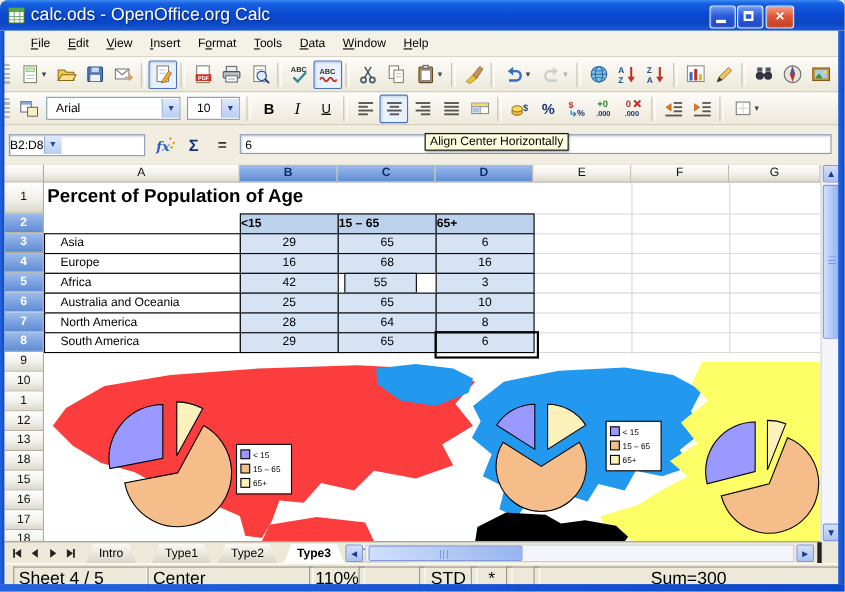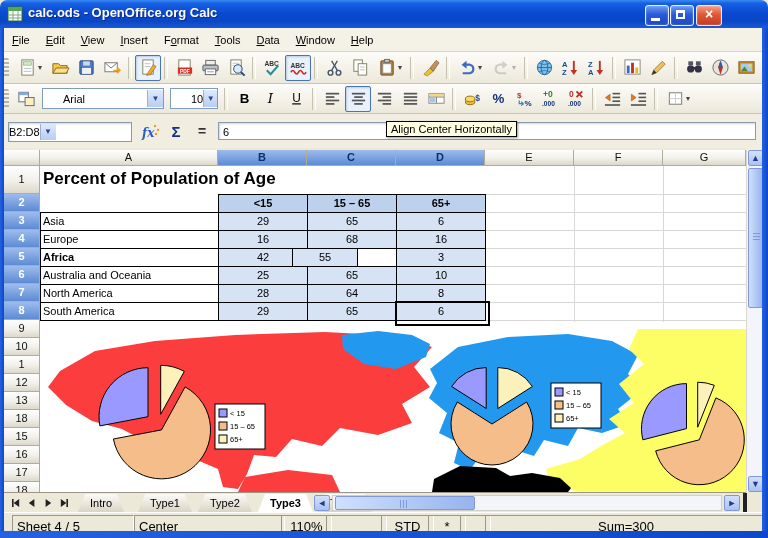--- a/index.html
+++ b/index.html
@@ -1,78 +1,78 @@
 <!DOCTYPE html>
 <html><head>
 <meta charset="utf-8">
 <style>
   html,body{margin:0;padding:0;background:#6a8ac0;font-family:"Liberation Sans","DejaVu Sans",sans-serif;}
   #win{position:relative;width:768px;height:538px;background:#ece9d8;overflow:hidden;}
   .abs{position:absolute;}
   
   #titlebar{left:0;top:0;width:768px;height:28px;border-radius:7px 7px 0 0;
     background:linear-gradient(180deg,#3b8af2 0%,#1660e2 12%,#0a4ad2 45%,#0a46c4 75%,#1a5ad8 100%);}
-  #title-text{left:28px;top:5px;color:#fff;font-weight:bold;font-size:13px;text-shadow:1px 1px 1px #0a2a80;}
+  #title-text{left:28px;top:5px;color:#fff;font-weight:normal;font-size:16px;text-shadow:1px 1px 1px #0a2a80;}
   .winbtn{top:5px;width:22px;height:19px;border:1px solid #e8f0ff;border-radius:3px;color:#fff;
     text-align:center;line-height:17px;font-weight:bold;font-size:12px;
     background:linear-gradient(180deg,#6a9cf4,#2a5ad8 45%,#1e48c0);box-shadow:inset 0 0 2px #fff6;}
   #btn-close{background:linear-gradient(180deg,#f4a088,#e05838 45%,#c23c20);}
   
-  #menubar{left:0;top:28px;width:768px;height:24px;background:#f4f2e6;border-bottom:1px solid #d8d4c4;display:flex;align-items:center;padding-left:4px;box-sizing:border-box;}
+  #menubar{left:0;top:28px;width:768px;height:24px;background:#f4f2e6;border-bottom:1px solid #d8d4c4;display:flex;align-items:center;padding-left:20px;box-sizing:border-box;}
   .menu-item{padding:3px 8px;font-size:11px;color:#000;}
   .menu-item u{text-decoration:underline;}
   
   .tbar{left:0;width:768px;background:linear-gradient(180deg,#fdfcf9,#ece8da);border-bottom:1px solid #c9c5b2;display:flex;align-items:center;box-sizing:border-box;}
   #toolbar-main{top:52px;height:32px;}
   #toolbar-format{top:84px;height:30px;}
   .grip{width:6px;height:20px;margin:0 4px 0 3px;background:repeating-linear-gradient(180deg,#b8b4a4 0 2px,transparent 2px 4px);border-radius:2px;}
   .tbtn{width:24px;height:24px;border:1px solid transparent;border-radius:2px;display:flex;align-items:center;justify-content:center;flex:none;}
   .tbtn svg{width:19px;height:19px;}
   .tbtn.pressed{border:1px solid #4a74b8;background:#e9f1fc;box-shadow:inset 1px 1px 2px #b8cce4;}
   .tbtn.disabled{opacity:.38;filter:grayscale(.8);}
   .dd{font-size:8px;color:#444;margin-left:1px;}
   .tsep{width:2px;height:22px;border-left:1px solid #c6c2b0;border-right:1px solid #fff;margin:0 3px;flex:none;}
   .combo{height:19px;background:#fff;border:1px solid #7f9db9;display:flex;align-items:center;font-size:11px;flex:none;}
-  .combo .cval{flex:1;padding-left:20px;}
+  .combo .cval{flex:1;padding-left:8px;}
   .combo .cbtn{width:15px;height:17px;background:linear-gradient(180deg,#dfe9fb,#b8cdf2);border-left:1px solid #9ab0d8;color:#2a4a8c;font-size:8px;text-align:center;line-height:17px;}
   .ovf{position:absolute;right:6px;font-size:10px;color:#333;text-align:center;line-height:9px;}
   
   #formulabar{left:0;top:114px;width:768px;height:36px;background:#f1eee1;border-bottom:1px solid #c9c5b2;}
   .fbox{background:#fff;border:1px solid #8a9ab0;box-shadow:inset 1px 1px 2px #ccd4e0;font-size:11px;}
   #name-box{left:8px;top:8px;width:122px;height:18px;display:flex;align-items:center;}
   #formula-input{left:218px;top:8px;width:538px;height:18px;line-height:18px;padding-left:4px;box-sizing:border-box;}
   .fbtn{top:8px;width:24px;height:20px;display:flex;align-items:center;justify-content:center;}
   
   #tooltip{left:386px;top:121px;background:#ffffe1;border:1px solid #000;font-size:11px;padding:1px 4px;z-index:60;box-shadow:1px 1px 2px #0006;}
   
   #grid{left:4px;top:148px;width:742px;height:344px;background:#fff;overflow:hidden;}
   #grid .hdr{position:absolute;box-sizing:border-box;background:linear-gradient(180deg,#fefefe,#f1f0ea 55%,#dcd8ca);border-right:1px solid #b0ac9c;border-bottom:1px solid #b0ac9c;font-size:11px;color:#111;text-align:center;}
   #grid .hdr.sel{background:linear-gradient(180deg,#9dbcec,#5d8bd4);color:#0b2f6b;font-weight:bold;}
   #grid .rhdr{line-height:17px;}
   #grid .rhdr.sel{color:#fff;}
   .cell{position:absolute;box-sizing:border-box;border:1px solid #000;font-size:11px;line-height:17px;background:#fff;}
   .cell.num{text-align:center;background:#d6e3f4;}
-  .cell.h2{text-align:center;background:#bcd2ec;font-weight:bold;}
-  .cell.name{padding-left:2px;}
+  .cell.h2{text-align:left;background:#bcd2ec;font-weight:bold;}
+  .cell.name{padding-left:14px;}
   #sheet-title{position:absolute;font-size:17px;font-weight:bold;color:#000;white-space:nowrap;}
   #active-cell{position:absolute;border:2px solid #000;background:transparent;}
   
   .sb-btn{background:linear-gradient(180deg,#d4e0fa,#aac2f0);border:1px solid #8098d8;border-radius:2px;color:#1e3c8c;font-size:9px;text-align:center;box-sizing:border-box;}
   .sb-track-v{left:746px;top:150px;width:16px;height:342px;background:#f3f5fa;border-left:1px solid #d8d8d0;}
   .sb-thumb{background:linear-gradient(90deg,#cfe0fc,#96b4ee);border:1px solid #8098d8;border-radius:2px;box-sizing:border-box;}
   .sb-grip{position:absolute;left:4px;width:7px;height:7px;background:repeating-linear-gradient(180deg,#7e9ade 0 1px,transparent 1px 3px);}
   
   #tabrow{left:4px;top:492px;width:742px;height:20px;background:#ece9d8;border-top:1px solid #9a9688;}
   .navbtn{position:absolute;top:2px;width:16px;height:16px;}
   .tab{position:absolute;top:1px;height:18px;padding:0 12px;font-size:11px;line-height:18px;color:#000;
     background:linear-gradient(180deg,#fbfaf6,#d9d5c5);clip-path:polygon(7px 0,calc(100% - 7px) 0,100% 100%,0 100%);}
   .tab.active{background:#fff;font-weight:bold;z-index:5;}
   
   #statusbar{left:4px;top:512px;width:758px;height:19px;background:#ece9d8;border-top:1px solid #fff;}
-  .spanel{position:absolute;top:2px;height:14px;border:1px solid;border-color:#9a9688 #fff #fff #9a9688;font-size:13px;line-height:14px;padding:4px 4px;box-sizing:content-box;color:#000;}
+  .spanel{position:absolute;top:2px;height:14px;border:1px solid;border-color:#9a9688 #fff #fff #9a9688;font-size:16px;line-height:14px;padding:4px 4px;box-sizing:content-box;color:#000;}
   .spanel.center{text-align:center;}
   
   .frame{background:linear-gradient(90deg,#2462e0,#0c48c8);}
   #map-obj{overflow:hidden;background:#fff;}
 </style>
 </head>
 <body>
 
 <div id="win">
 
@@ -532,23 +532,23 @@
         <div class="cell h2" style="left: 303px; top: 46px; width: 90px; height: 19px;">15 – 65</div>
         <div class="cell h2" style="left: 392px; top: 46px; width: 90px; height: 19px;">65+</div>
         <div class="cell name" style="left: 36px; top: 64px; width: 179px; height: 19px;">Asia</div>
         <div class="cell num" style="left: 214px; top: 64px; width: 90px; height: 19px;">29</div>
         <div class="cell num" style="left: 303px; top: 64px; width: 90px; height: 19px;">65</div>
         <div class="cell num" style="left: 392px; top: 64px; width: 90px; height: 19px;">6</div>
         <div class="cell name" style="left: 36px; top: 82px; width: 179px; height: 19px;">Europe</div>
         <div class="cell num" style="left: 214px; top: 82px; width: 90px; height: 19px;">16</div>
         <div class="cell num" style="left: 303px; top: 82px; width: 90px; height: 19px;">68</div>
         <div class="cell num" style="left: 392px; top: 82px; width: 90px; height: 19px;">16</div>
-        <div class="cell name" style="left: 36px; top: 100px; width: 179px; height: 19px; font-weight: bold;">Africa</div>
+        <div class="cell name" style="left: 36px; top: 100px; width: 179px; height: 19px;">Africa</div>
         <div class="cell num" style="left: 214px; top: 100px; width: 90px; height: 19px;">42</div>
-        <div class="cell num" style="left: 288px; top: 100px; width: 66px; height: 19px;">55</div>
+        <div class="cell num" style="left: 309px; top: 100px; width: 66px; height: 19px;">55</div>
         <div class="cell num" style="left: 392px; top: 100px; width: 90px; height: 19px;">3</div>
         <div class="cell name" style="left: 36px; top: 118px; width: 179px; height: 19px;">Australia and Oceania</div>
         <div class="cell num" style="left: 214px; top: 118px; width: 90px; height: 19px;">25</div>
         <div class="cell num" style="left: 303px; top: 118px; width: 90px; height: 19px;">65</div>
         <div class="cell num" style="left: 392px; top: 118px; width: 90px; height: 19px;">10</div>
         <div class="cell name" style="left: 36px; top: 136px; width: 179px; height: 19px;">North America</div>
         <div class="cell num" style="left: 214px; top: 136px; width: 90px; height: 19px;">28</div>
         <div class="cell num" style="left: 303px; top: 136px; width: 90px; height: 19px;">64</div>
         <div class="cell num" style="left: 392px; top: 136px; width: 90px; height: 19px;">8</div>
         <div class="cell name" style="left: 36px; top: 154px; width: 179px; height: 19px;">South America</div>

